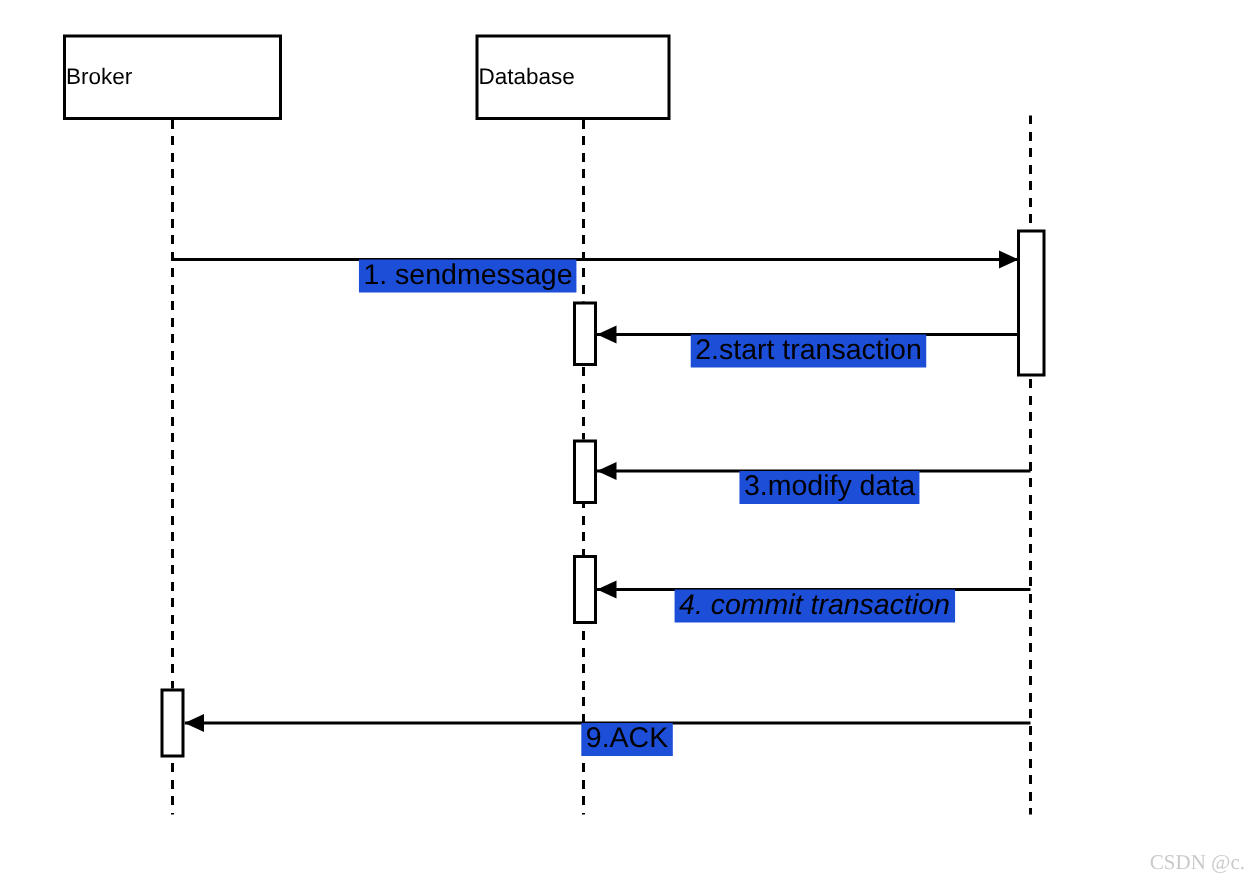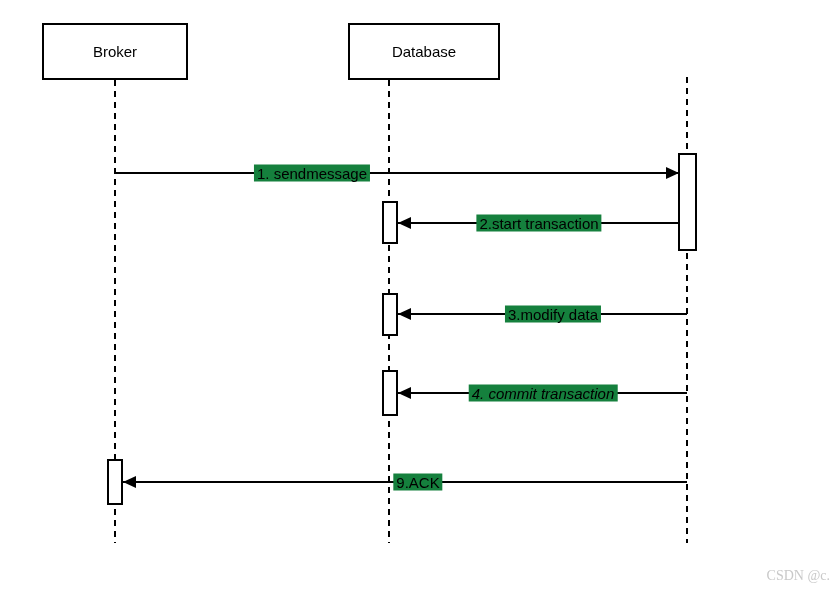--- a/index.html
+++ b/index.html
@@ -17,21 +17,20 @@
     overflow: hidden;
   }
   
   .actor-box {
     position: absolute;
     box-sizing: border-box;
     background: #ffffff;
     border: 2px solid #000000;
     display: flex;
     align-items: center;
-    justify-content: center;
     font-size: 15px;
     z-index: 5;
   }
   
   .lifeline {
     position: absolute;
     width: 2px;
     background: repeating-linear-gradient(
       to bottom,
       #000000 0px, #000000 6px,
@@ -68,25 +67,25 @@
     border-bottom: 6px solid transparent;
   }
   .arrowhead.left {
     left: 0;
     border-right: 13px solid #000000;
     border-top: 6px solid transparent;
     border-bottom: 6px solid transparent;
   }
   .msg-label {
     position: absolute;
-    top: 1px;
+    top: 12px;
     transform: translate(-50%, -50%);
-    background: #15803d;
+    background: #1d4ed8;
     padding: 0 3px;
-    font-size: 15px;
+    font-size: 19px;
     white-space: nowrap;
     z-index: 4;
   }
   
   .watermark {
     position: absolute;
     right: 6px;
     bottom: 7px;
     font-size: 14px;
     color: #c9c9c9;
@@ -95,21 +94,21 @@
   }
 </style>
 </head>
 <body>
 
 <div class="canvas">
 
   <div class="actor-box" style="left:42px; top:23px; width:146px; height:57px;">
     <span>Broker</span>
   </div>
-  <div class="actor-box" style="left:317px; top:23px; width:152px; height:57px;margin-left:31px;">
+  <div class="actor-box" style="left:317px; top:23px; width:130px; height:57px;">
     <span>Database</span>
   </div>
 
   <div class="lifeline" style="left:114px; top:80px; height:463px;"></div>
   <div class="lifeline" style="left:388px; top:80px; height:463px;"></div>
   <div class="lifeline" style="left:686px; top:77px; height:466px;"></div>
 
   <div class="activation" style="left:678px; top:153px; width:19px; height:98px;"></div>
   <div class="activation" style="left:382px; top:201px; width:16px; height:43px;"></div>
   <div class="activation" style="left:382px; top:293px; width:16px; height:43px;"></div>

